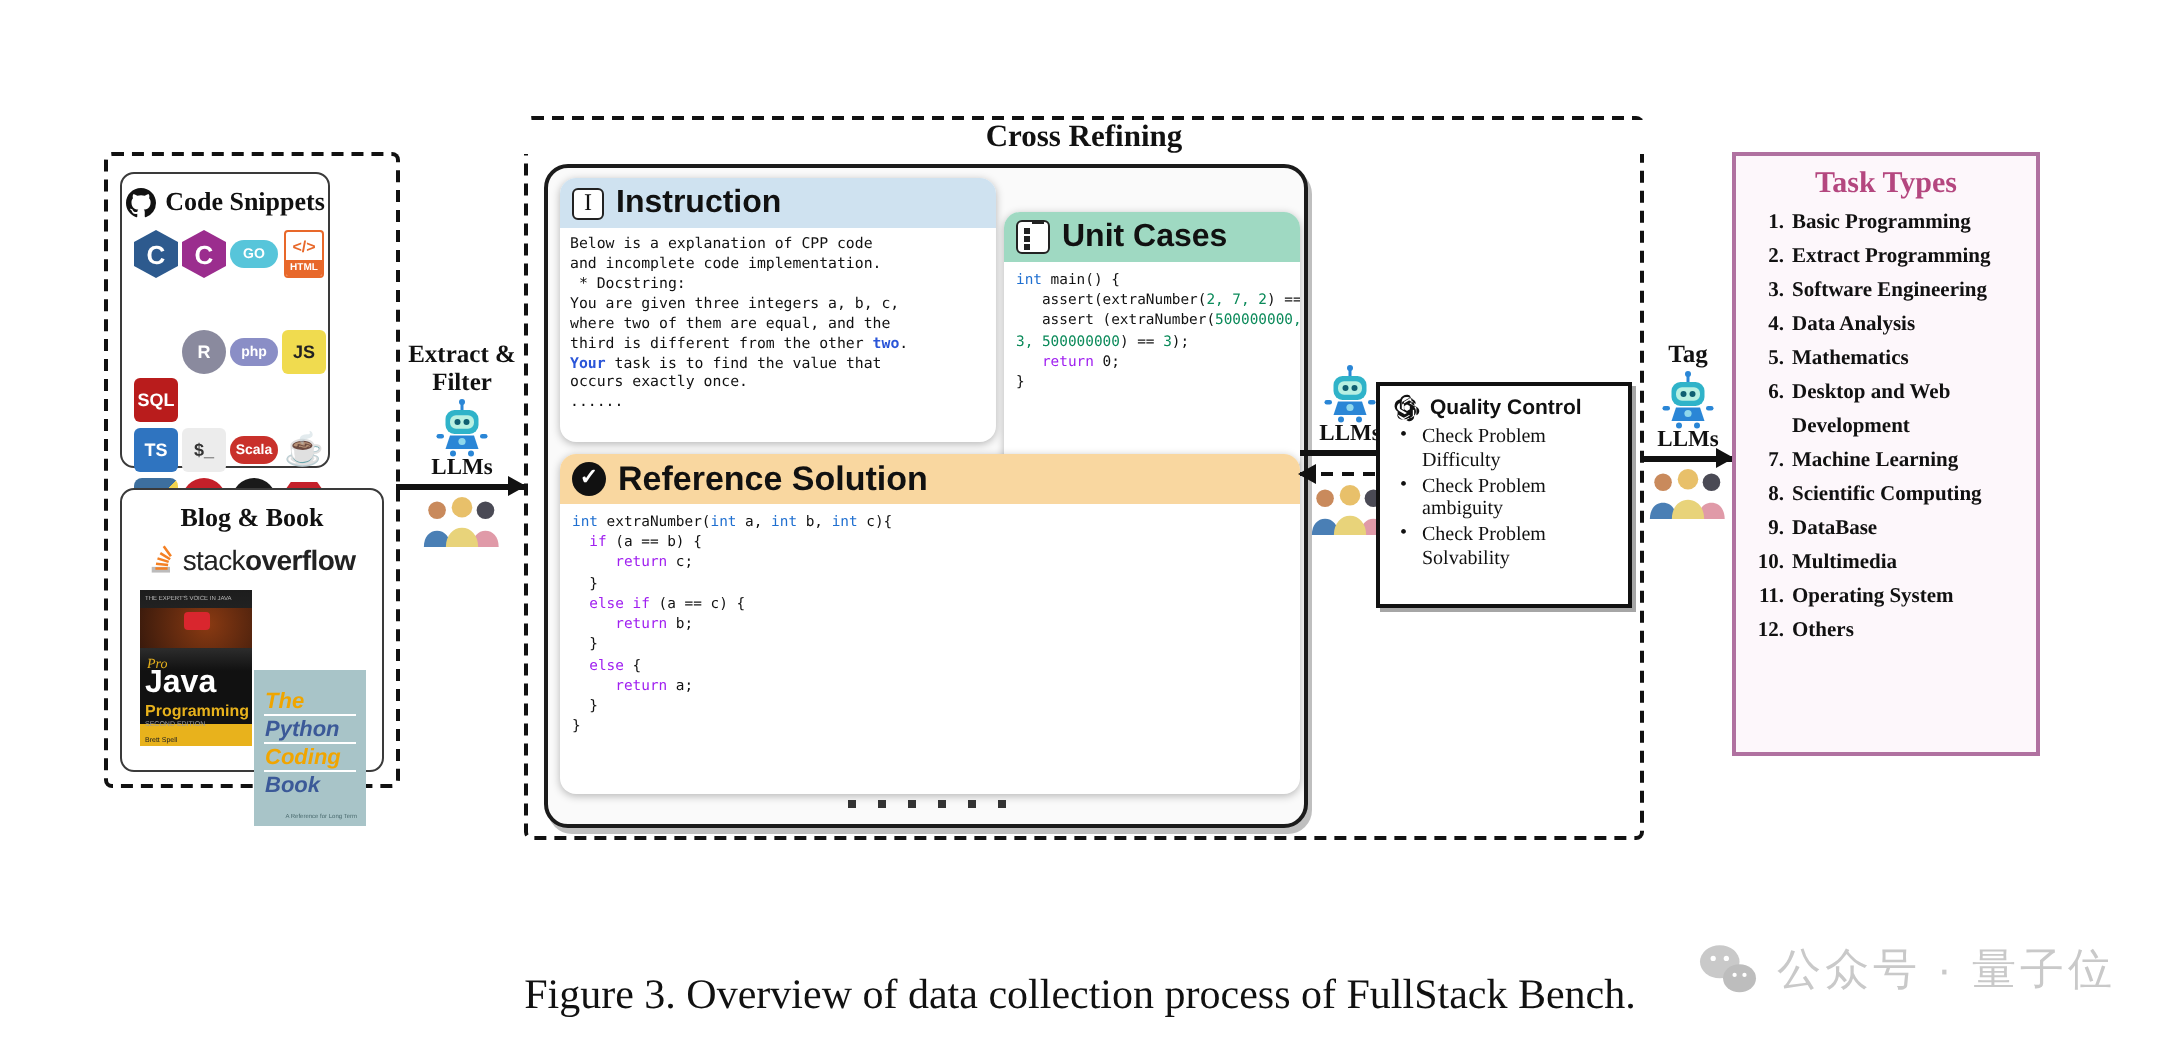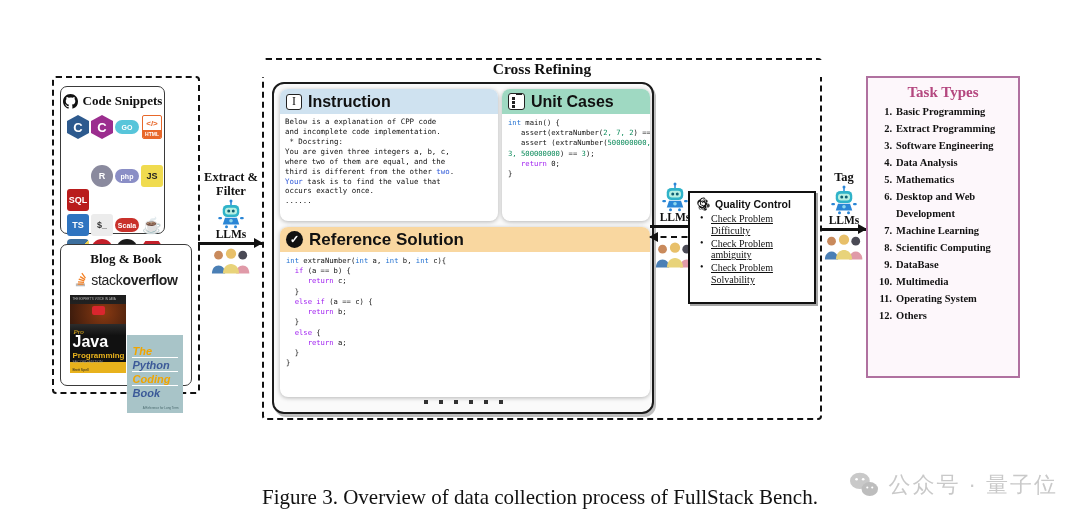--- a/index.html
+++ b/index.html
@@ -126,21 +126,21 @@
     overflow: hidden;
   }
   .inner-card {
     position: absolute;
     background: #fff;
     border-radius: 8px;
     box-shadow: 0 1px 4px rgba(0,0,0,0.28);
     overflow: hidden;
   }
   #instruction-card { left: 6px; top: 5px; width: 218px; height: 132px; }
-  #unitcases-card   { left: 228px; top: 5px; width: 148px; height: 132px; }
+  #unitcases-card   { left: 228px; top: 22px; width: 148px; height: 132px; }
   #refsol-card      { left: 6px; top: 143px; width: 370px; height: 170px; }
 
   .card-hdr {
     display: flex; align-items: center; gap: 6px;
     padding: 2px 6px;
     height: 25px;
     font-family: "Liberation Sans", sans-serif;
     font-size: 16px;
     font-weight: bold;
     color: #111;
@@ -190,21 +190,21 @@
     font-family: "DejaVu Sans Mono", monospace;
     font-size: 7.2px;
     line-height: 1.42;
     white-space: pre;
     color: #111;
   }
   .kw  { color: #1f6fd0; }
   .kw2 { color: #a020f0; }
   .num { color: #0b8a5a; }
   .fn  { color: #111; }
-  .blue-word { color: #2a55d8; }
+  .blue-word { color: #2a55d8; font-weight: bold; }
 
   #panel-dots {
     position: absolute; left: 0; right: 0; bottom: 8px;
     display: flex; justify-content: center; gap: 11px;
   }
   #panel-dots span { width: 4px; height: 4px; background: #333; display:block; }
 
   
   #qc-box {
     position: absolute; left: 688px; top: 191px;
@@ -216,21 +216,21 @@
   #qc-hdr {
     display:flex; align-items:center; gap:4px;
     padding: 3px 4px 1px 6px;
     font-family: "Liberation Sans", sans-serif;
     font-weight: bold; font-size: 10.5px; color:#111;
   }
   #qc-list {
     margin: 1px 0 0 0; padding: 0 4px 0 10px;
     list-style: none;
     font-family: "Liberation Serif", serif;
-    font-size: 10px; color: #111; line-height: 1.18; text-decoration: underline;
+    font-size: 10px; color: #111; line-height: 1.18;
   }
   #qc-list li { position: relative; padding-left: 11px; margin-bottom: 1px; }
   #qc-list li::before {
     content: "\2022"; position: absolute; left: 0; top: -1px; font-size: 10px;
   }
 
   
   #task-types-box {
     position: absolute; left: 866px; top: 76px;
     width: 154px; height: 302px;

